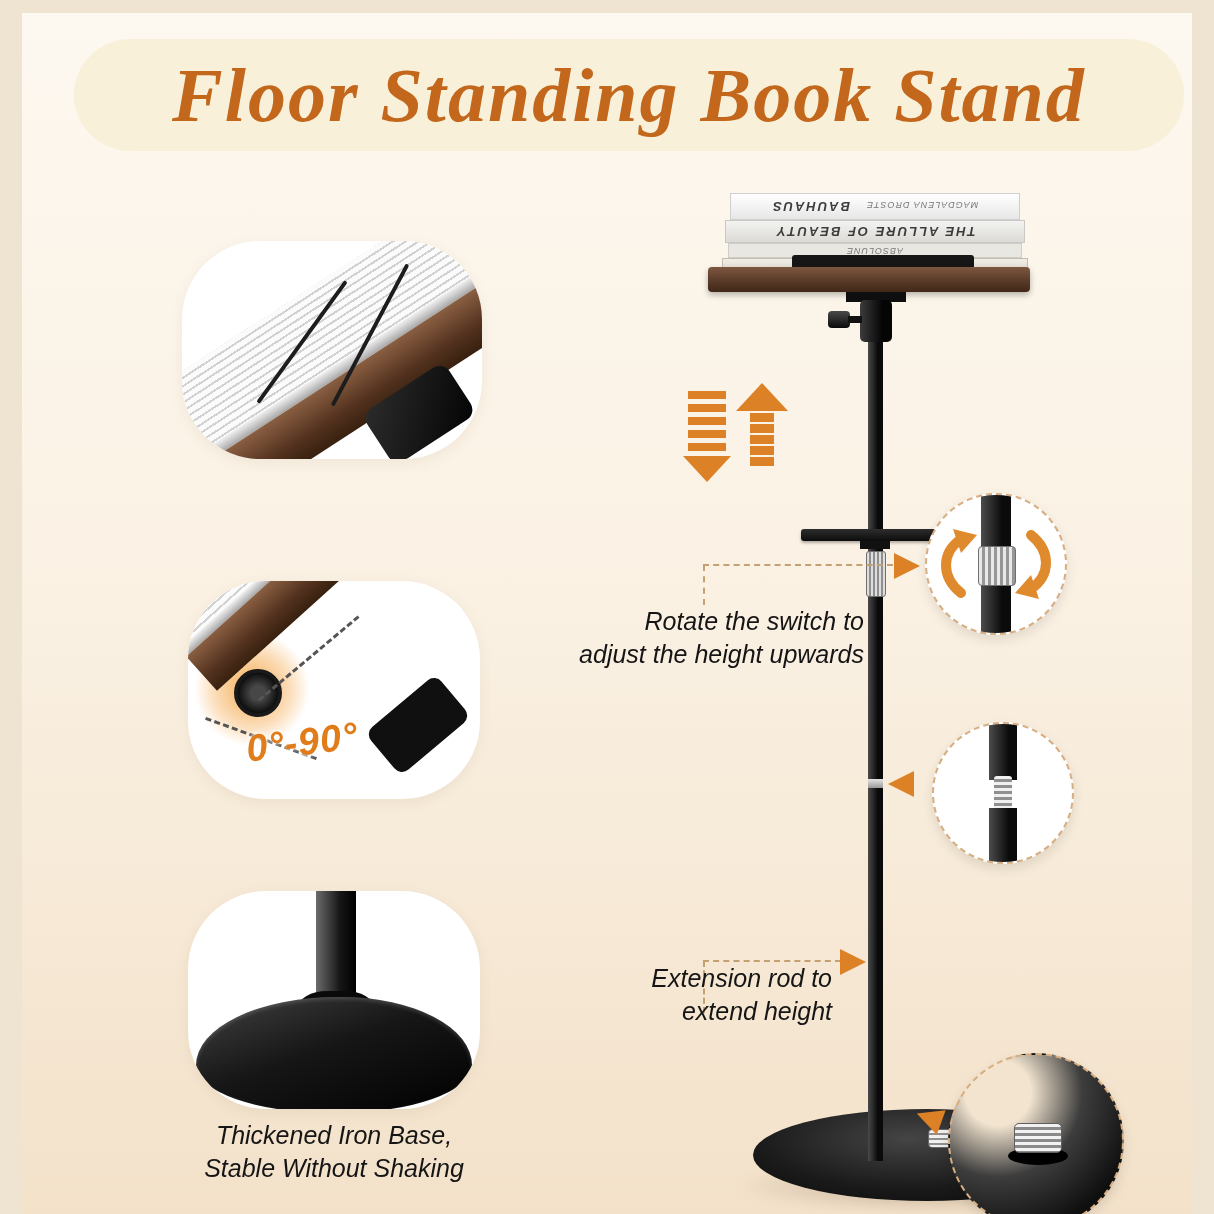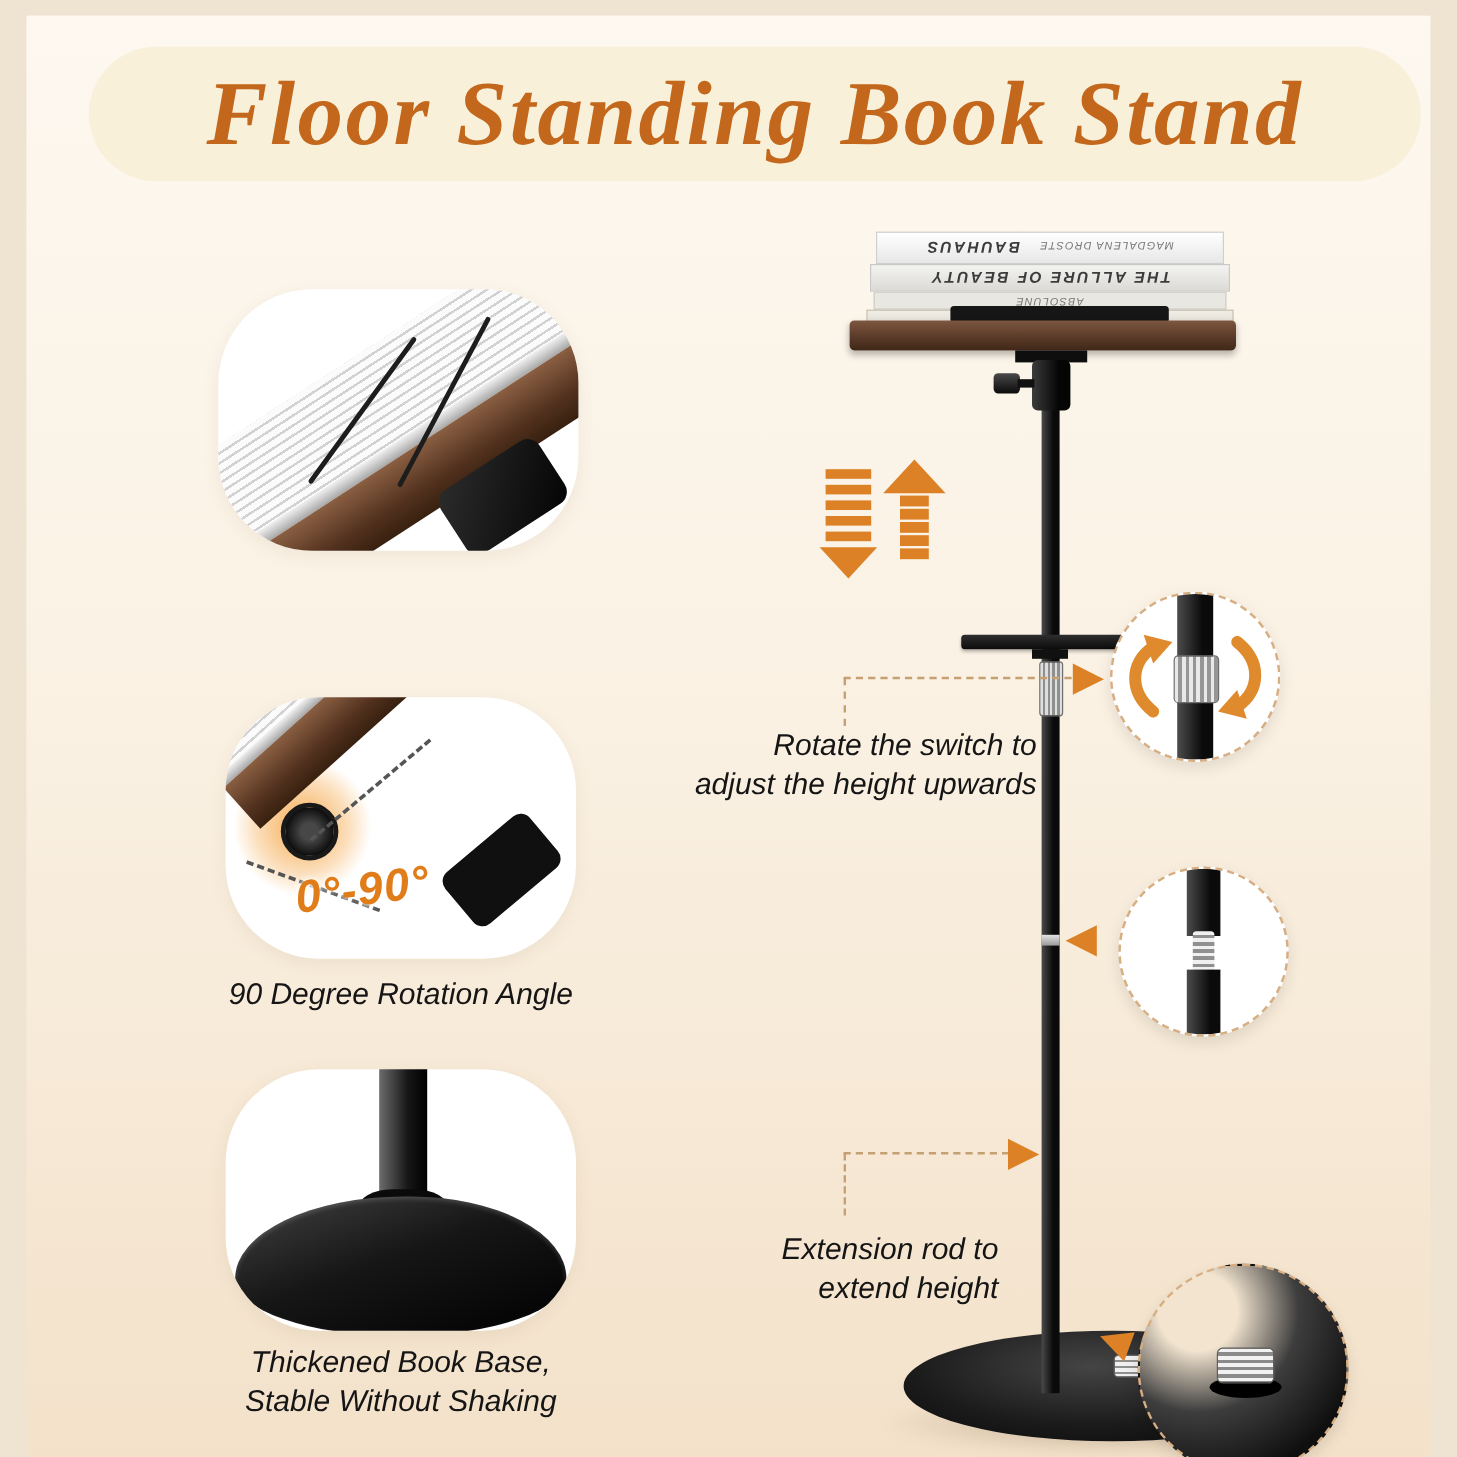--- a/index.html
+++ b/index.html
@@ -115,21 +115,21 @@
   .bar-o{width:38px;height:8px;background:#dd8126;}
   .bar-o2{width:24px;height:9px;background:#dd8126;}
   .head-down{width:0;height:0;border-left:24px solid transparent;border-right:24px solid transparent;
     border-top:26px solid #dd8126;}
   .head-up{width:0;height:0;border-left:26px solid transparent;border-right:26px solid transparent;
     border-bottom:28px solid #dd8126;}
 
   
   .annotation{position:absolute;text-align:right;font-size:25px;line-height:1.3;color:#151515;z-index:4;}
   .ann1{left:552px;top:592px;width:290px;}
-  .ann2{left:560px;top:1012px;width:250px;}
+  .ann2{left:560px;top:949px;width:250px;}
   .dash{position:absolute;z-index:4;}
   .dash-v1{left:681px;top:552px;height:40px;border-left:2px dashed #c5a073;}
   .dash-h1{left:681px;top:551px;width:190px;border-top:2px dashed #c5a073;}
   .dash-v2{left:681px;top:948px;height:52px;border-left:2px dashed #c5a073;}
   .dash-h2{left:681px;top:947px;width:138px;border-top:2px dashed #c5a073;}
   .ah{position:absolute;width:0;height:0;z-index:7;}
   .ah-r1{left:872px;top:540px;border-top:13px solid transparent;border-bottom:13px solid transparent;
     border-left:26px solid #dd8126;}
   .ah-r2{left:818px;top:936px;border-top:13px solid transparent;border-bottom:13px solid transparent;
     border-left:26px solid #dd8126;}
@@ -188,28 +188,27 @@
       <div class="c2-pages"></div>
       <div class="c2-lip"></div>
       <div class="c2-wood"></div>
     </div>
     <div class="c2-clamp"></div>
     <div class="c2-hinge"></div>
     <div class="c2-dash c2-d1"></div>
     <div class="c2-dash c2-d2"></div>
     <div class="c2-angle" data-bind="features.1.angle_label">0°-90°</div>
   </div>
-  <div class="caption cap2" data-bind="features.1.caption">90 Degree Rotation Angle</div>
 
   <div class="feature-card card3">
     <div class="c3-pole"></div>
     <div class="c3-flare"></div>
     <div class="c3-plate"></div>
   </div>
-  <div class="caption cap3" data-bind="features.2.caption">Thickened Book Base,
+  <div class="caption cap3" data-bind="features.2.caption">Thickened Iron Base,
 Stable Without Shaking</div>
 
   <div class="books">
     <div class="book b1">
       <div class="flip">
         <span class="sp-a" data-bind="books.spine1_author">MAGDALENA DROSTE</span>
         <span class="sp-t" data-bind="books.spine1_title">BAUHAUS</span>
       </div>
     </div>
     <div class="book b2">

